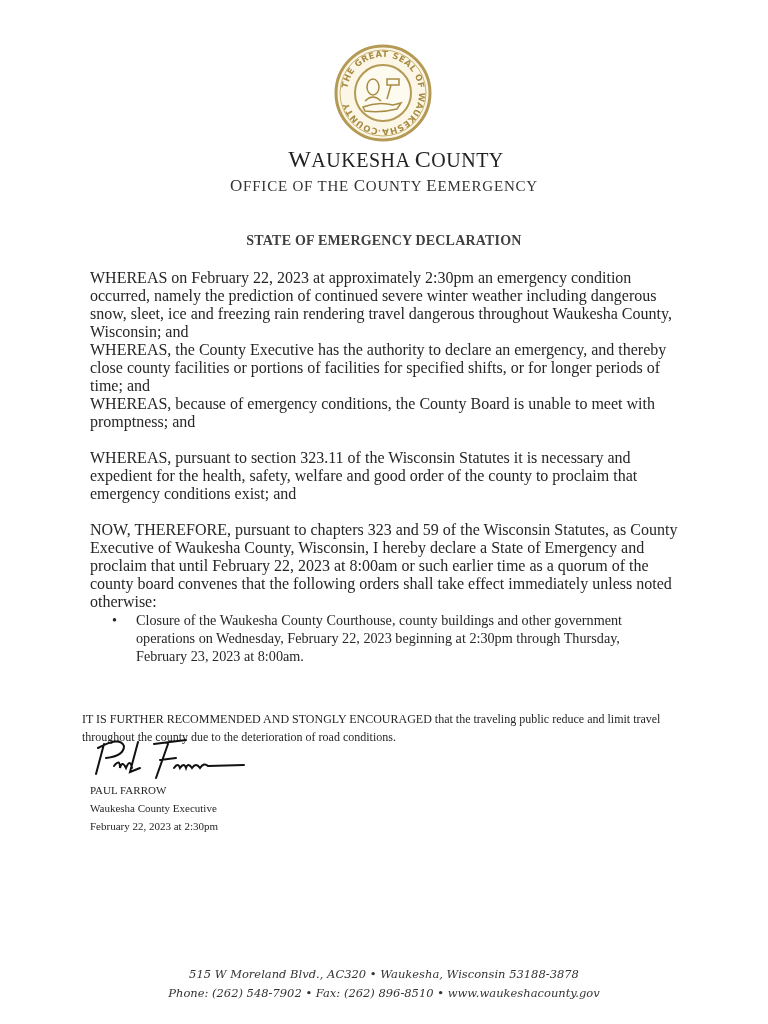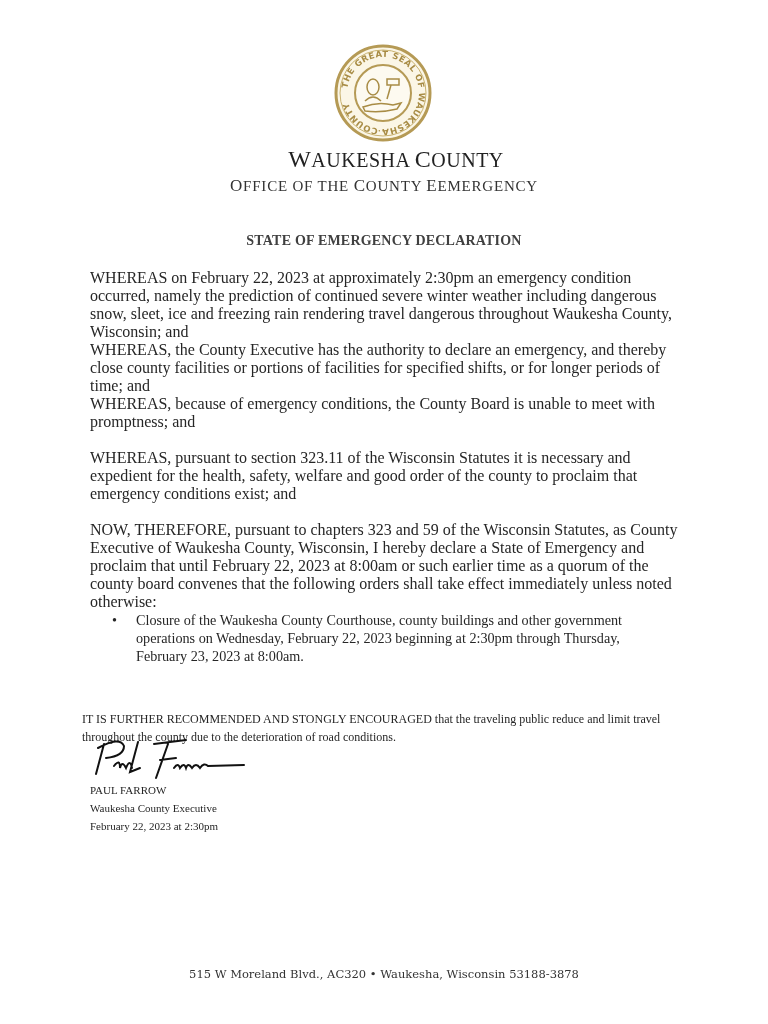--- a/index.html
+++ b/index.html
@@ -37,21 +37,21 @@
     }
     .bullet-item .btext { position: absolute; left: 24px; width: 530px; }
     .recommend {
       position: absolute; left: 82px; width: 610px; top: 682px;
       font-size: 12px; line-height: 18px; margin-top: 28px;
     }
     .signature { position: absolute; left: 90px; top: 738px; width: 160px; height: 48px; }
     .signer { position: absolute; left: 90px; top: 781px; font-size: 11px; line-height: 18px; }
     .footer {
       position: absolute; left: 0; width: 768px; top: 965px; text-align: center;
-      font-family: "DejaVu Serif", serif; font-size: 11.5px; line-height: 19px; color: #333;
+      font-family: "DejaVu Serif", serif; font-size: 11.5px; line-height: 19px; color: #333; font-style: italic;
     }
   </style>
 </head>
 <body>
 
 <div class="seal">
   <svg width="100" height="100" viewBox="0 0 100 100">
     <defs>
       <path id="sealArc" d="M 50,50 m -36,0 a 36,36 0 1,1 72,0 a 36,36 0 1,1 -72,0"></path>
     </defs>
@@ -105,13 +105,14 @@
   </svg>
 </div>
 <div class="signer">
   <div>PAUL FARROW</div>
   <div>Waukesha County Executive</div>
   <div>February 22, 2023 at 2:30pm</div>
 </div>
 
 <div class="footer">
   <div>515 W Moreland Blvd., AC320 • Waukesha, Wisconsin 53188-3878</div>
+  <div>Phone: (262) 548-7902 • Fax: (262) 896-8510 • www.waukeshacounty.gov</div>
 </div>
 
 </body></html>

